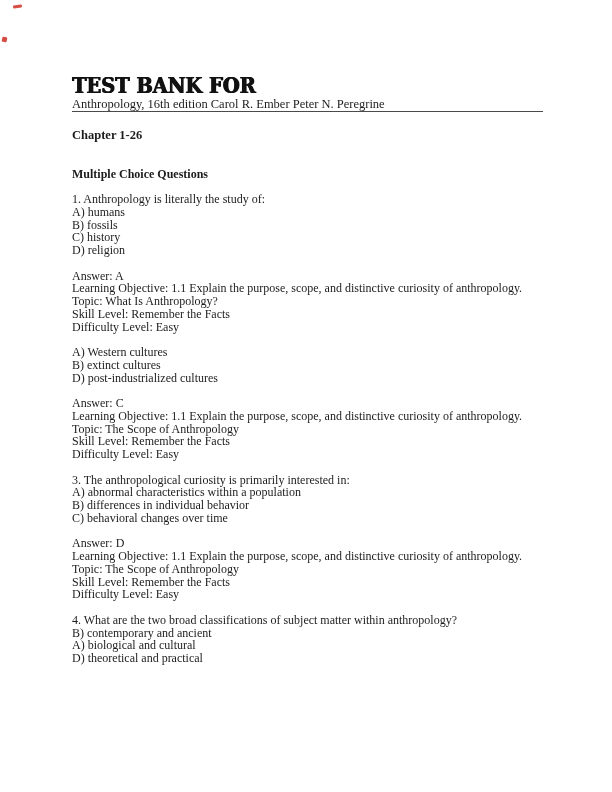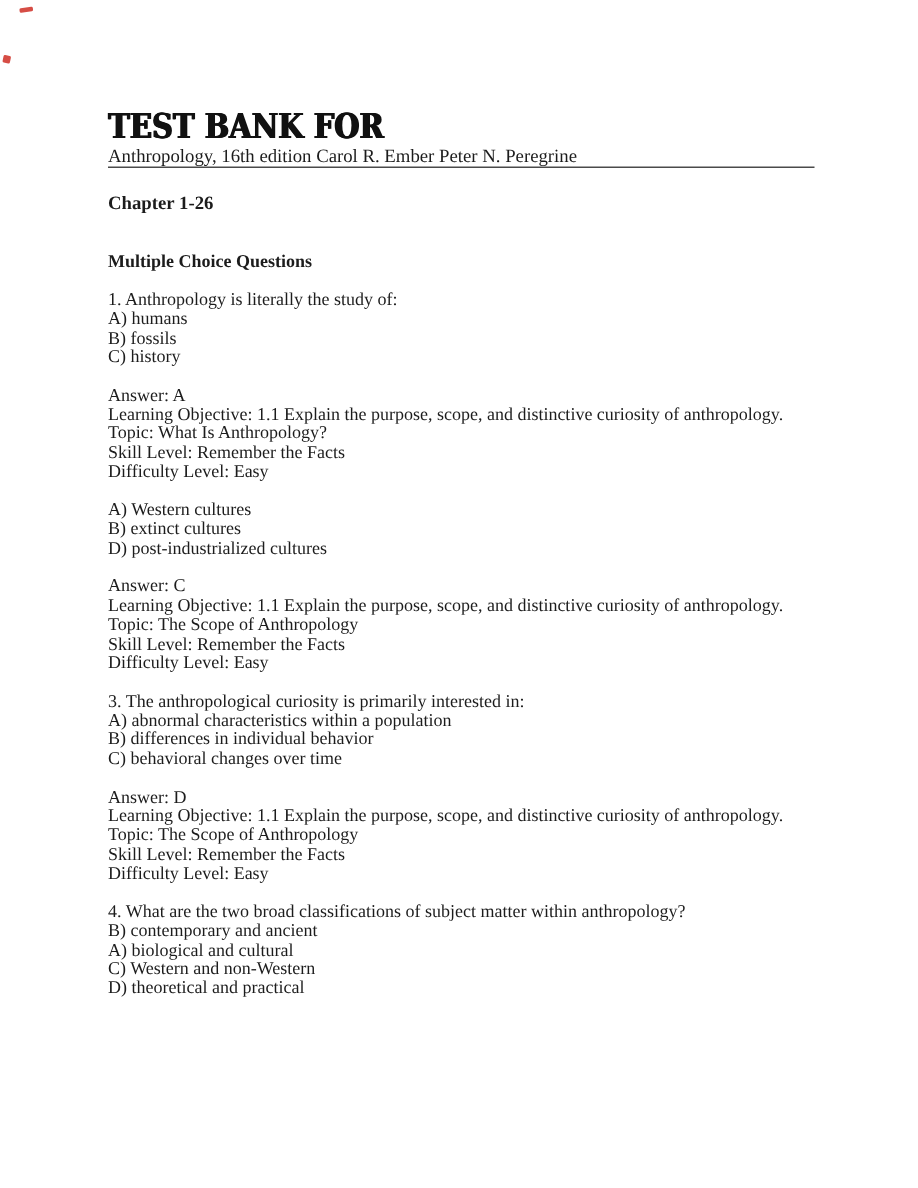--- a/index.html
+++ b/index.html
@@ -83,20 +83,21 @@
   <div class="gap"></div>
   <div class="line bold">Multiple Choice Questions</div>
   <div class="gap"></div>
 
   <div id="questions-list">
       <div>
         <div class="line">1. Anthropology is literally the study of:</div>
         <div class="line">A) humans</div>
         <div class="line">B) fossils</div>
         <div class="line">C) history</div>
+        <div class="line">D) religion</div>
         <div class="gap"></div>
         <div class="line">Answer: A</div>
         <div class="line">Learning Objective: 1.1 Explain the purpose, scope, and distinctive curiosity of anthropology.</div>
         <div class="line">Topic: What Is Anthropology?</div>
         <div class="line">Skill Level: Remember the Facts</div>
         <div class="line">Difficulty Level: Easy</div>
         <div class="gap"></div>
       </div>
       <div>
         <div class="line">A) Western cultures</div>
@@ -120,17 +121,16 @@
         <div class="line">Learning Objective: 1.1 Explain the purpose, scope, and distinctive curiosity of anthropology.</div>
         <div class="line">Topic: The Scope of Anthropology</div>
         <div class="line">Skill Level: Remember the Facts</div>
         <div class="line">Difficulty Level: Easy</div>
         <div class="gap"></div>
       </div>
       <div>
         <div class="line">4. What are the two broad classifications of subject matter within anthropology?</div>
         <div class="line">B) contemporary and ancient</div>
         <div class="line">A) biological and cultural</div>
-        <div class="line">C) Western and non-Western</div>
         <div class="line">D) theoretical and practical</div>
       </div>
     </div>
 </div>
 
 </body></html>

